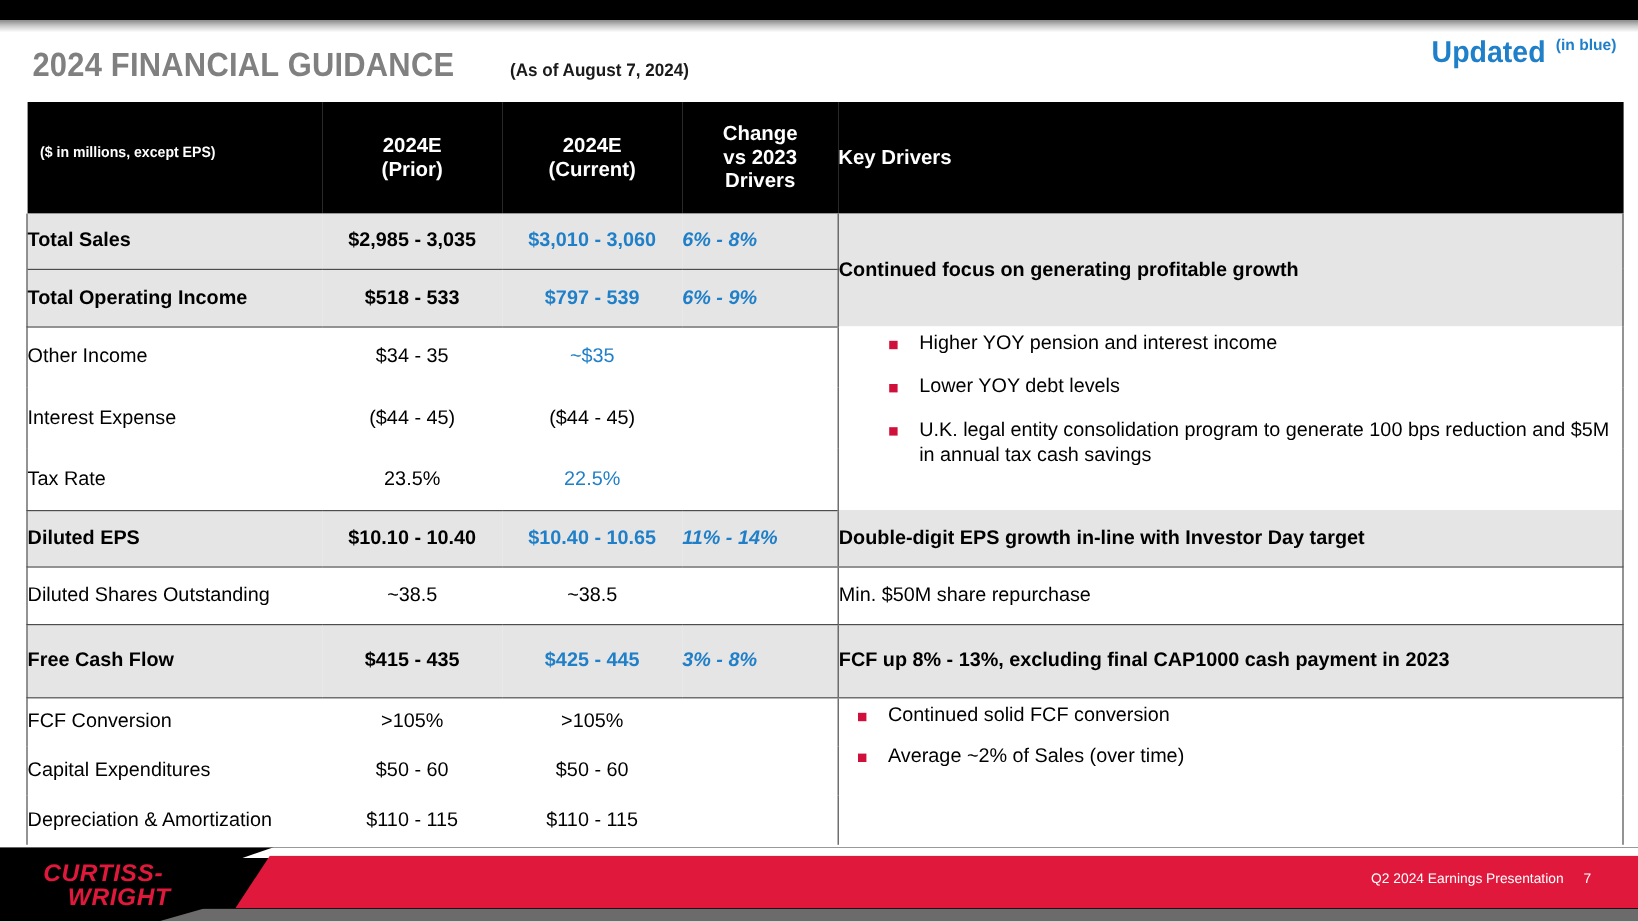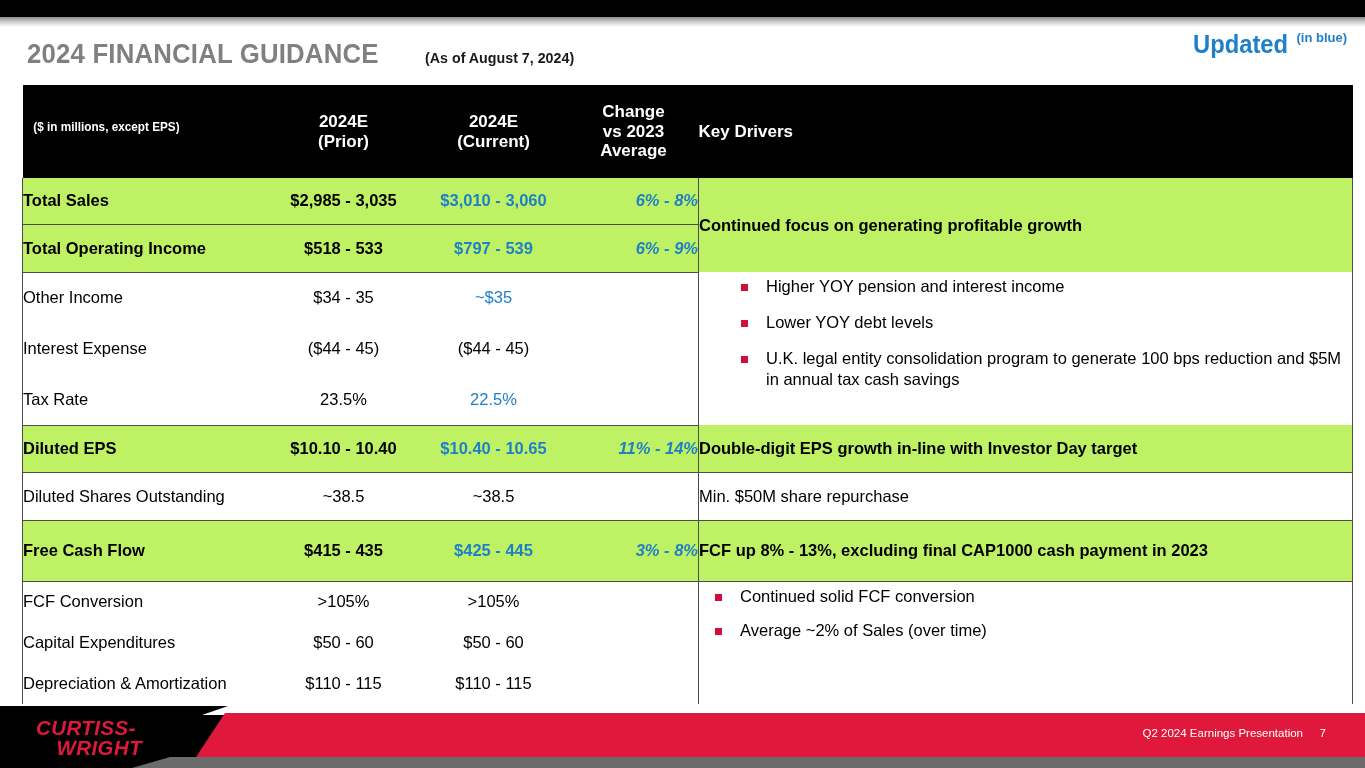--- a/index.html
+++ b/index.html
@@ -45,26 +45,26 @@
     vertical-align: bottom; transform: scaleX(.94); display: block; transform-origin: left bottom; }
   .hdr-cell { text-align: center; font-size: 17px; font-weight: bold; line-height: 1.15; color:#fff; }
   .hdr-kd { text-align: left; font-size: 17px; font-weight: bold; color: #fff; padding-left: 9px;
     vertical-align: bottom; padding-bottom: 12px; }
   .hdr-bottom-align { vertical-align: bottom; padding-bottom: 9px; }
 
   
   .lbl  { font-size: 16.5px; color: #000; padding-left: 11px; }
   .num  { font-size: 16.5px; color: #000; text-align: center; }
   .num.blue { color: #1f7fc8; }
-  .chg  { font-size: 16.5px; color: #1f7fc8; text-align: right; font-style: italic; font-weight: bold; }
+  .chg  { font-size: 16.5px; color: #1f7fc8; text-align: left; font-style: italic; font-weight: bold; }
   .kd   { font-size: 16.5px; color: #000; padding-left: 9px; }
 
   .bold .lbl, .bold .num, .bold .kd { font-weight: bold; }
 
-  .shade td { background: #bef264; }
+  .shade td { background: #e5e5e5; }
   .white td { background: #ffffff; }
 
   .bdr-t { border-top: 1.3px solid #4d4d4d; }
   .bdr-b { border-bottom: 1.3px solid #4d4d4d; margin-top: 21px; }
   .kd-cell { border-left: 1.3px solid #4d4d4d; border-right: 1.3px solid #4d4d4d; }
   .edge-l { border-left: 1.3px solid #4d4d4d; }
 
   .h-r1 { height: 46px; }
   .h-r2 { height: 48px; }
   .h-det { height: 51px; }
@@ -134,21 +134,21 @@
           <div>2024E</div>
           <div>(Prior)</div>
         </td>
         <td class="hdr-cell hdr-bottom-align">
           <div>2024E</div>
           <div>(Current)</div>
         </td>
         <td class="hdr-cell hdr-bottom-align">
           <div>Change</div>
           <div>vs 2023</div>
-          <div>Average</div>
+          <div>Drivers</div>
         </td>
         <td class="hdr-kd">Key Drivers</td>
       </tr>
 
       <tr class="shade bold h-r1">
         <td class="lbl edge-l">Total Sales</td>
         <td class="num">$2,985 - 3,035</td>
         <td class="num blue">$3,010 - 3,060</td>
         <td class="chg">6% - 8%</td>
         <td class="kd kd-cell" rowspan="2">Continued focus on generating profitable growth</td>

